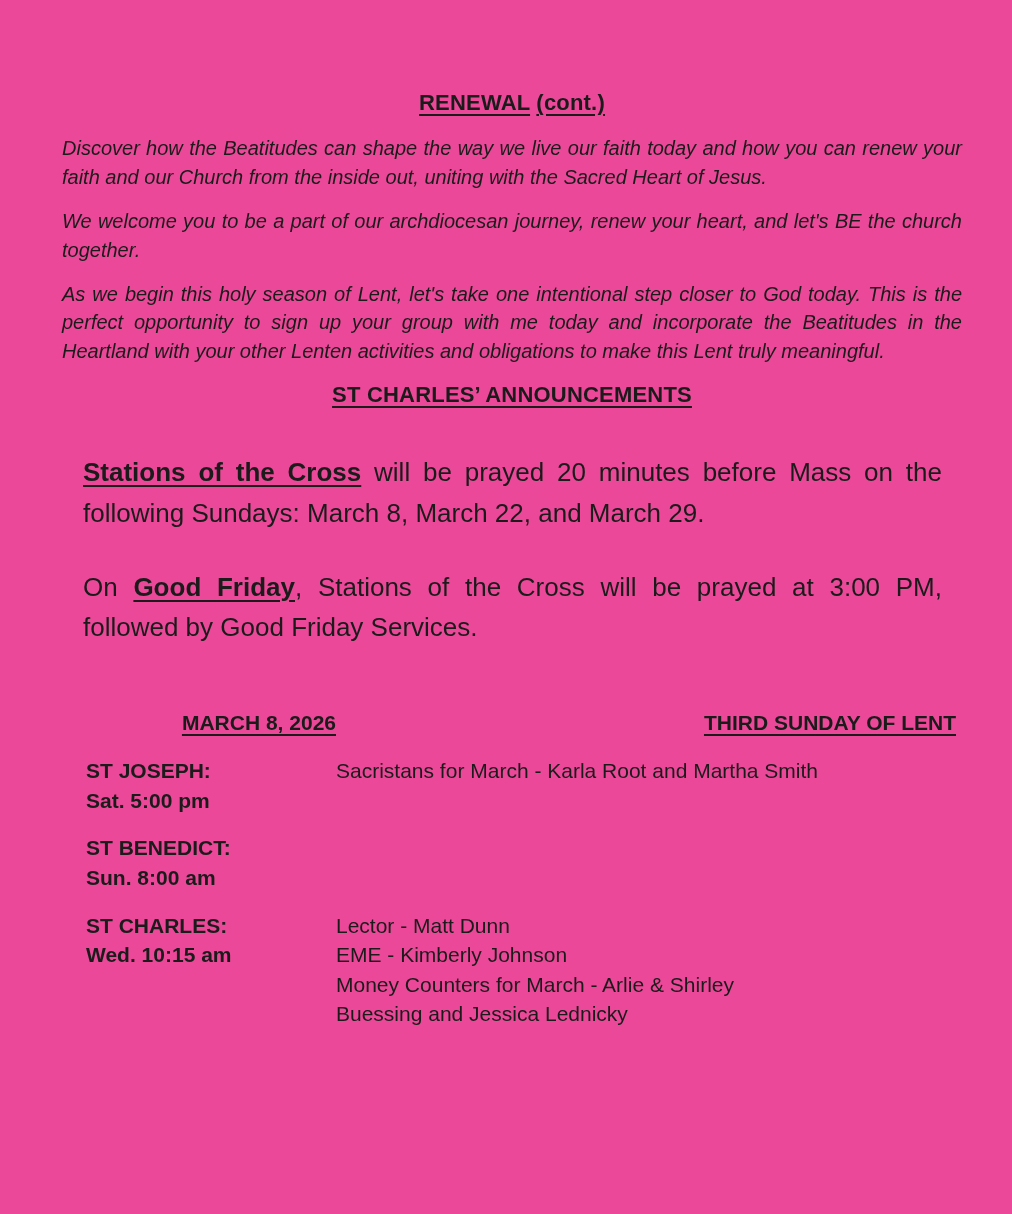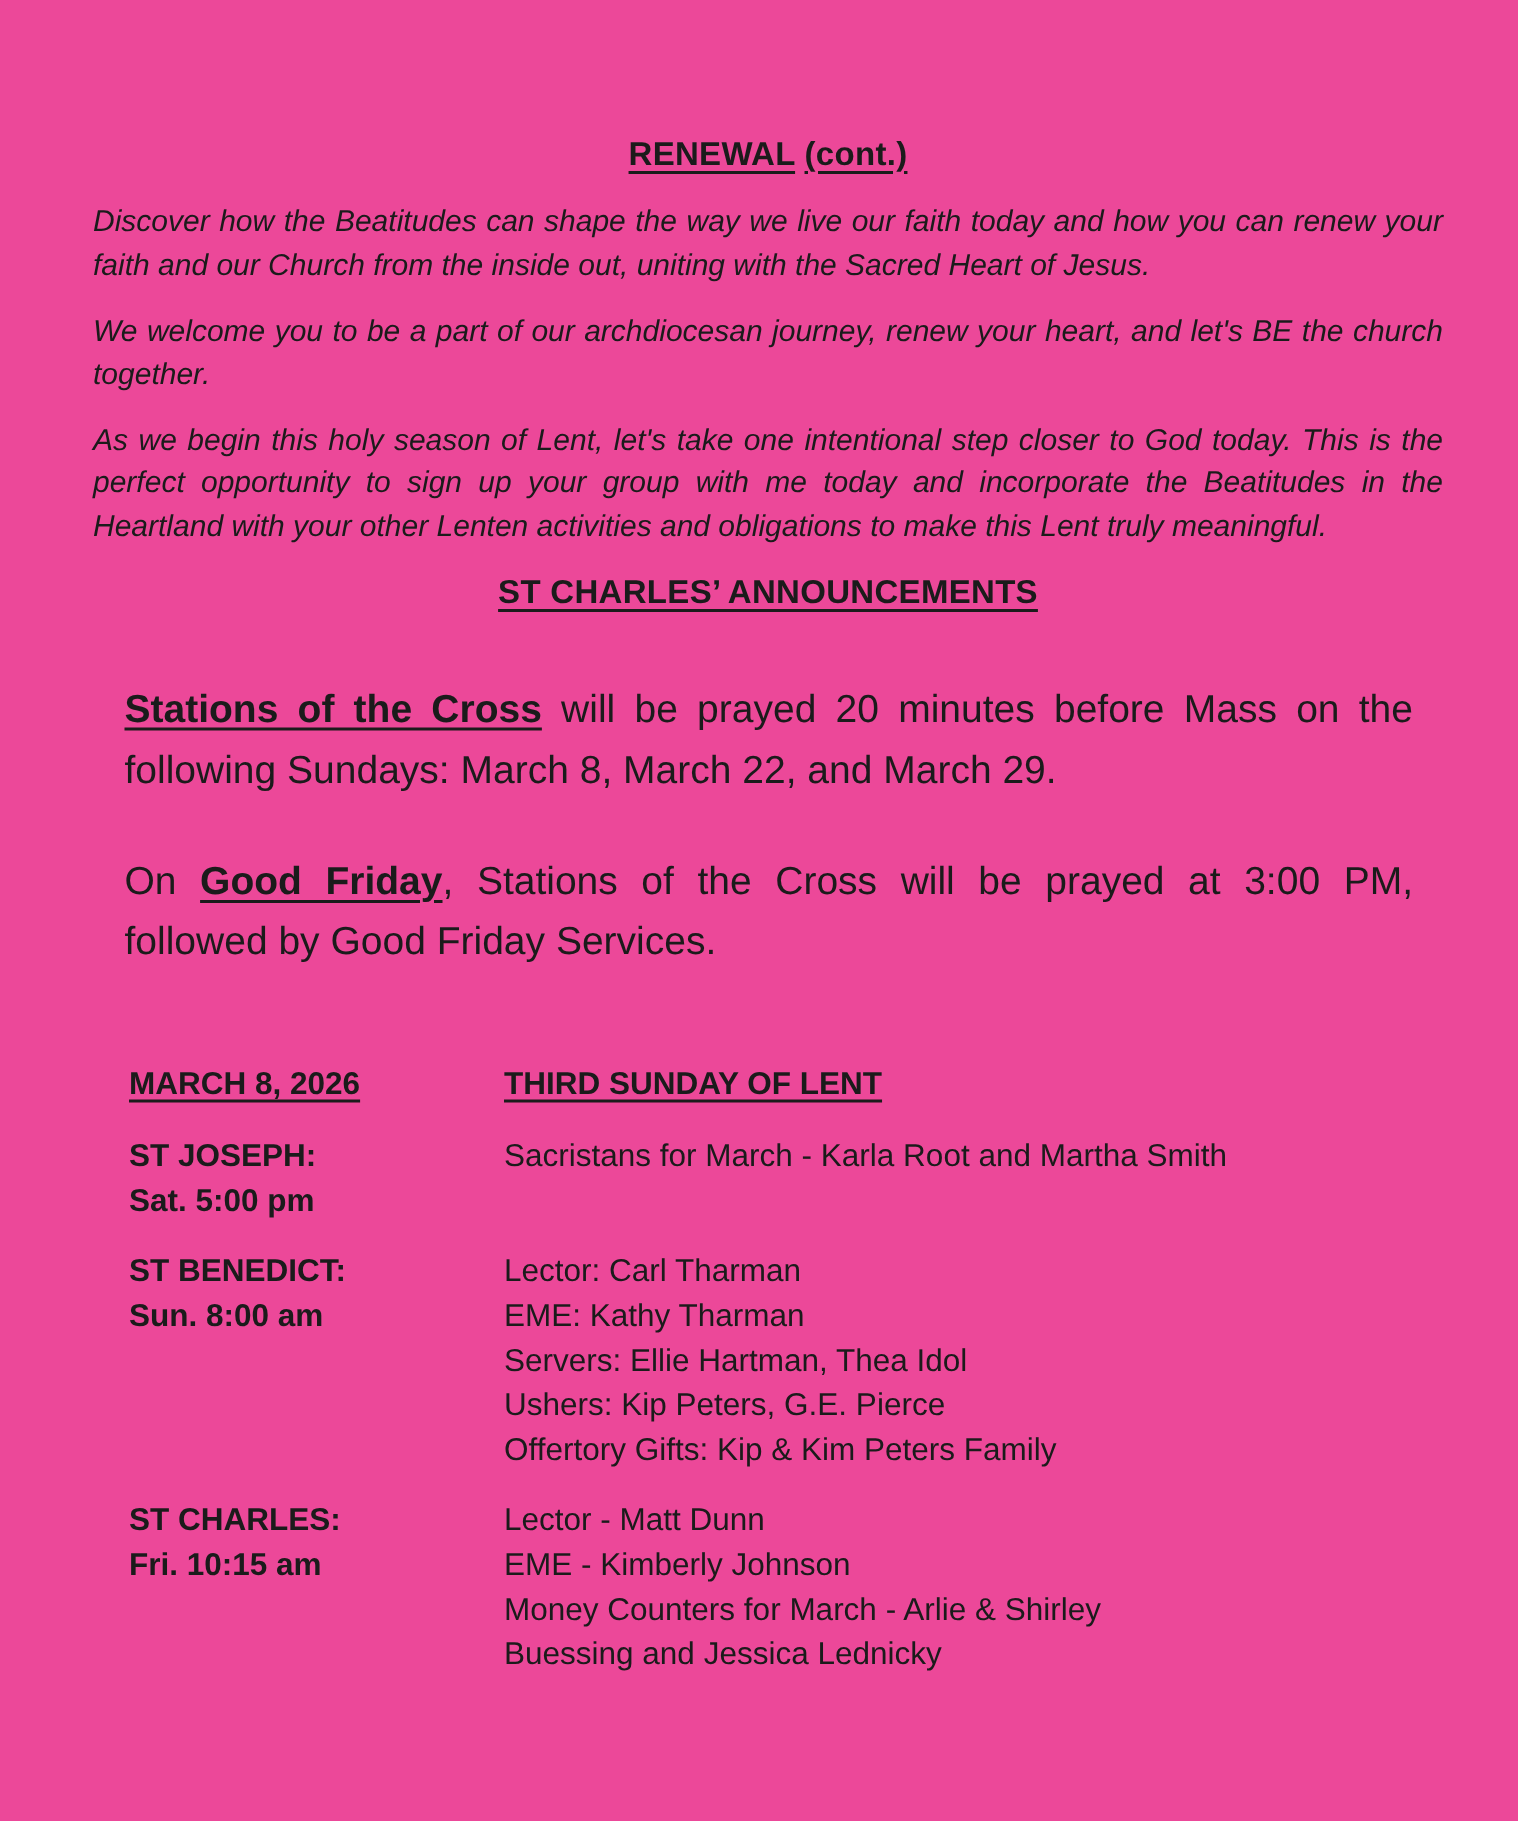--- a/index.html
+++ b/index.html
@@ -73,20 +73,21 @@
     flex: 0 0 250px;
     font-weight: 700;
   }
   .scol-content {
     flex: 1 1 auto;
     max-width: 620px;
   }
   .srow.header .scol-label,
   .srow.header .scol-content {
     font-weight: 700;
+    text-align: right;
   }
   .srow.header { margin-bottom: 19px; }
 </style>
 </head>
 <body>
 
 <div class="page">
 
   <h1 class="doc-title"><span class="u">RENEWAL</span> <span class="u">(cont.)</span></h1>
 
@@ -115,33 +116,26 @@
       <div class="scol-content">
         <div>Sacristans for March - Karla Root and Martha Smith</div>
       </div>
     </div>
 
     <div class="srow">
       <div class="scol-label">
         <div>ST BENEDICT:</div>
         <div>Sun. 8:00 am</div>
       </div>
-      <div class="scol-content">
-        <div>Lector: Carl Tharman</div>
-        <div>EME: Kathy Tharman</div>
-        <div>Servers: Ellie Hartman, Thea Idol</div>
-        <div>Ushers: Kip Peters, G.E. Pierce</div>
-        <div>Offertory Gifts: Kip &amp; Kim Peters Family</div>
-      </div>
     </div>
 
     <div class="srow">
       <div class="scol-label">
         <div>ST CHARLES:</div>
-        <div>Fri. 10:15 am</div>
+        <div>Wed. 10:15 am</div>
       </div>
       <div class="scol-content">
         <div>Lector - Matt Dunn</div>
         <div>EME - Kimberly Johnson</div>
         <div>Money Counters for March - Arlie &amp; Shirley</div>
         <div>Buessing and Jessica Lednicky</div>
       </div>
     </div>
 
   </div>

